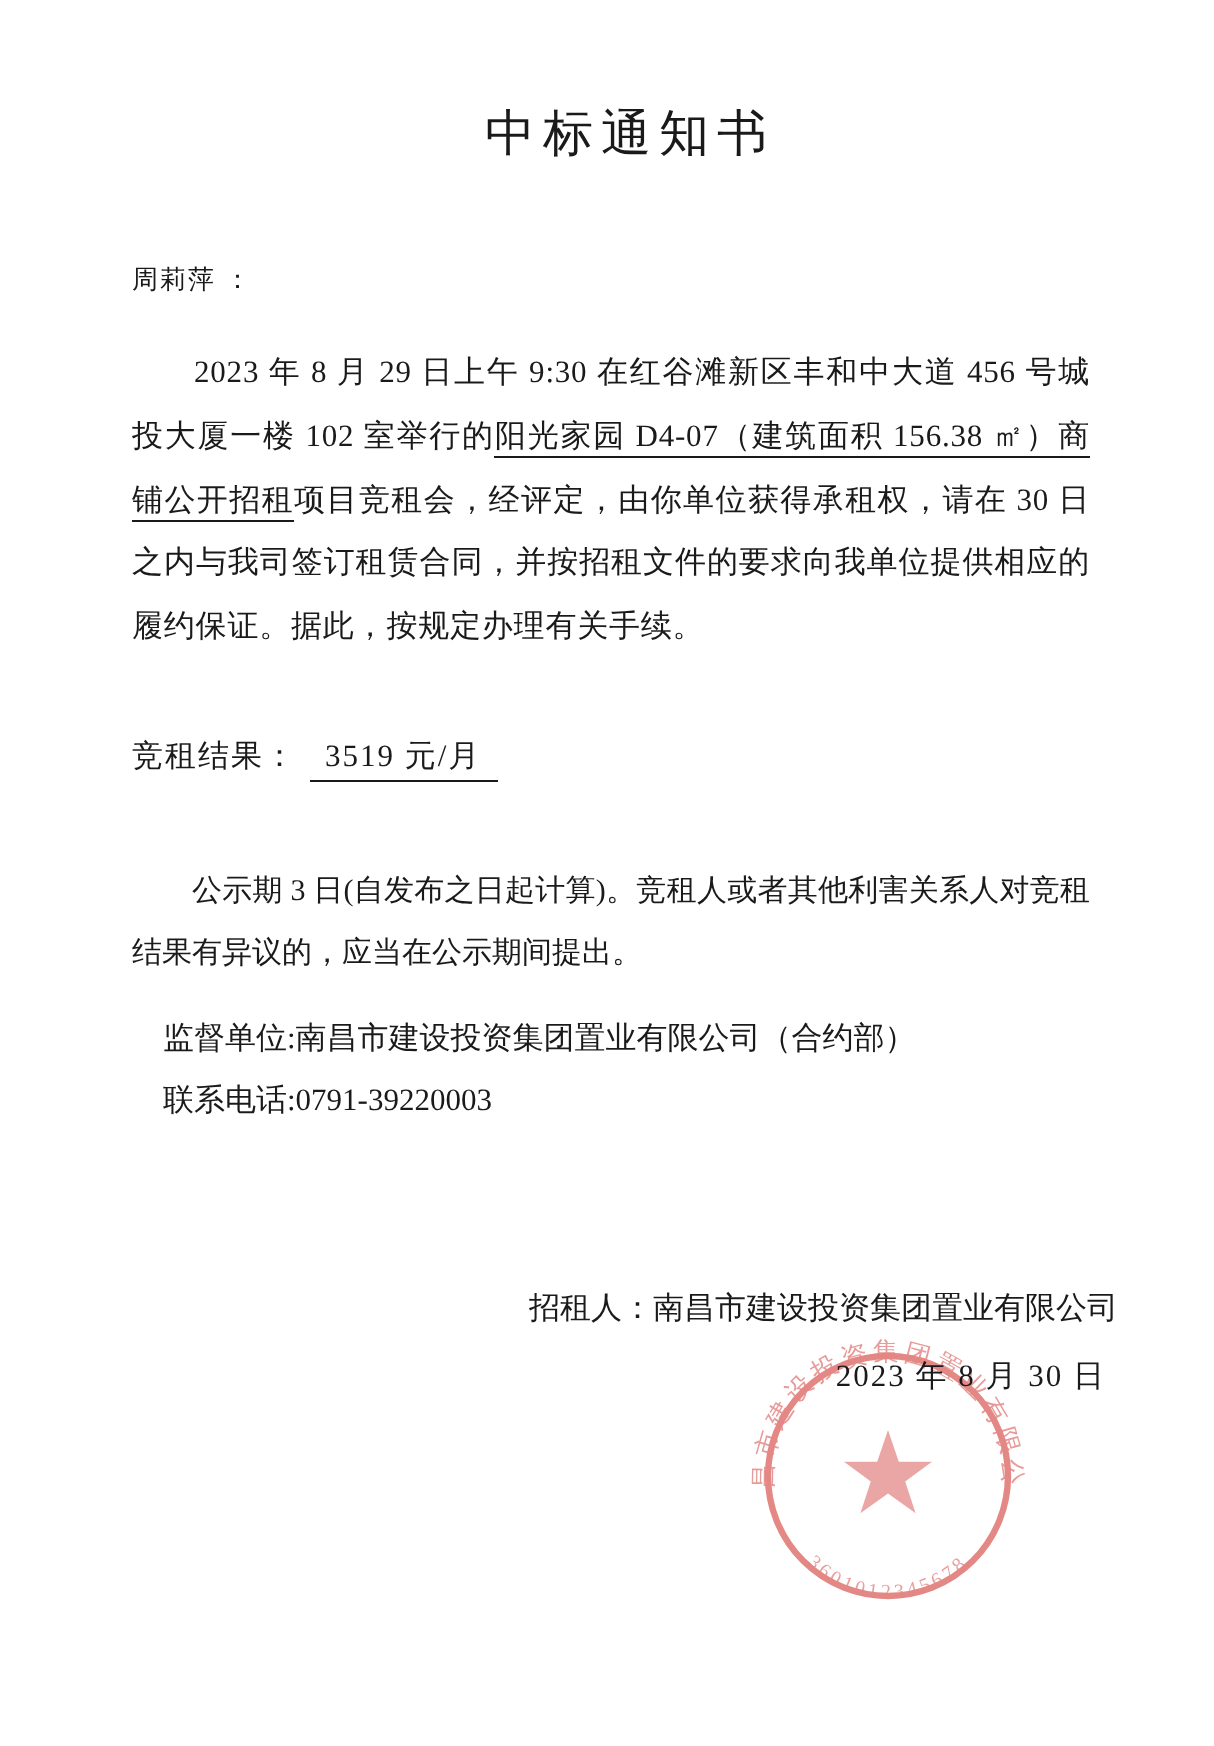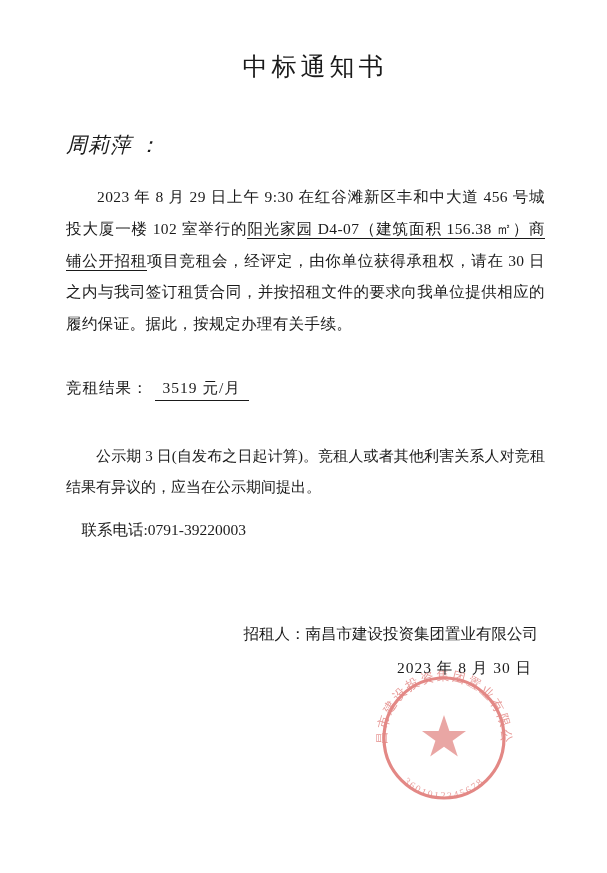--- a/index.html
+++ b/index.html
@@ -24,23 +24,22 @@
     text-align: center;
     font-size: 25px;
     letter-spacing: 4px;
     font-weight: normal;
     margin: 50px 0 0 0;
     font-family: "Liberation Serif", "DejaVu Serif", serif;
     padding-left: 23px;
   }
   .recipient {
     margin: 48px 0 0 66px;
-    font-size: 21px;
+    font-size: 13px;
     letter-spacing: 1px;
-    font-style: italic;
   }
   .body-block {
     margin: 22px 62px 4px 66px;
     font-size: 15.5px;
     line-height: 2.05;
     text-align: justify;
     text-justify: inter-ideograph;
     letter-spacing: 0.4px;
   }
   .indent {
@@ -71,21 +70,21 @@
   .contact-block {
     margin: 10px 62px 0 66px;
     font-size: 15.5px;
     line-height: 2.0;
   }
   .contact-line {
     text-indent: 1em;
   }
   .signature {
     margin-top: 72px;
-    padding-right: 69px;
+    padding-right: 48px;
     text-align: right;
     font-size: 15.5px;
     line-height: 2.2;
     position: relative;
     z-index: 2;
   }
   .sig-date {
     letter-spacing: 1px;
     padding-right: 6px;
   }
@@ -116,20 +115,21 @@
 
   <div class="result-line">
     <span>竞租结果：</span><span class="result-value">3519 元/月</span>
   </div>
 
   <div class="notice-block">
     <p class="indent" style="margin:0;">公示期 3 日(自发布之日起计算)。竞租人或者其他利害关系人对竞租结果有异议的，应当在公示期间提出。</p>
   </div>
 
   <div class="contact-block">
+    <div class="contact-line">监督单位:南昌市建设投资集团置业有限公司（合约部）</div>
     <div class="contact-line">联系电话:0791-39220003</div>
   </div>
 
   <div class="signature">
     <div>招租人：南昌市建设投资集团置业有限公司</div>
     <div class="sig-date">2023 年 8 月 30 日</div>
   </div>
 
   <div class="seal">
     <svg viewBox="0 0 152 152" width="152" height="152" xmlns="http://www.w3.org/2000/svg">

